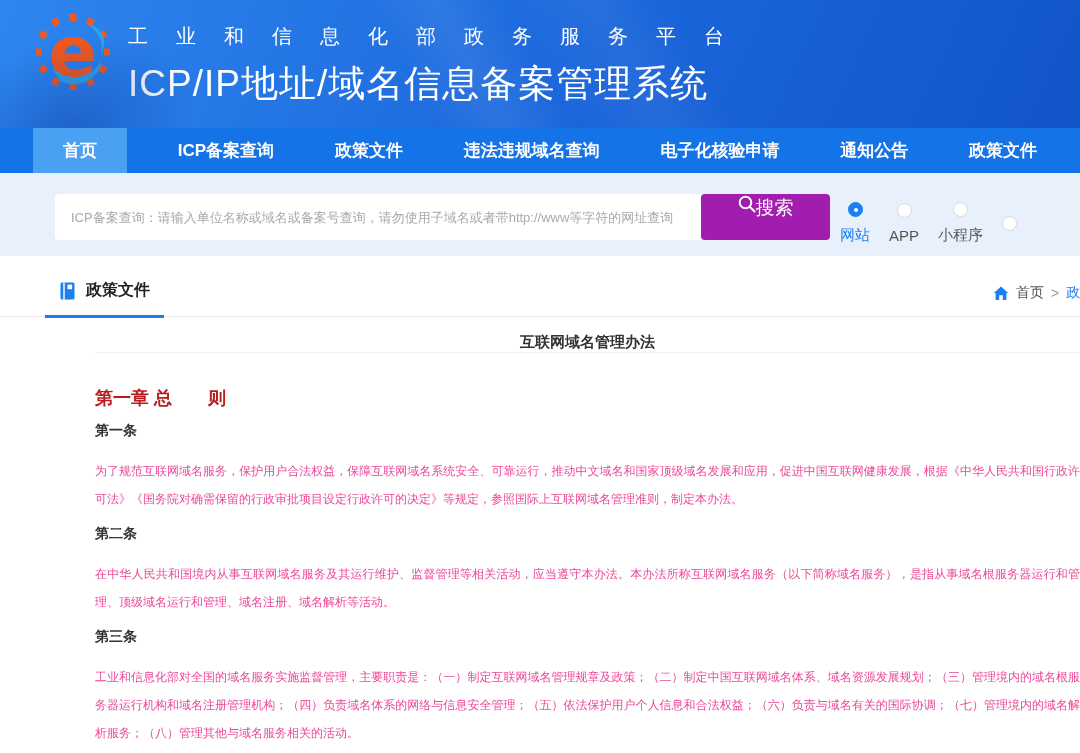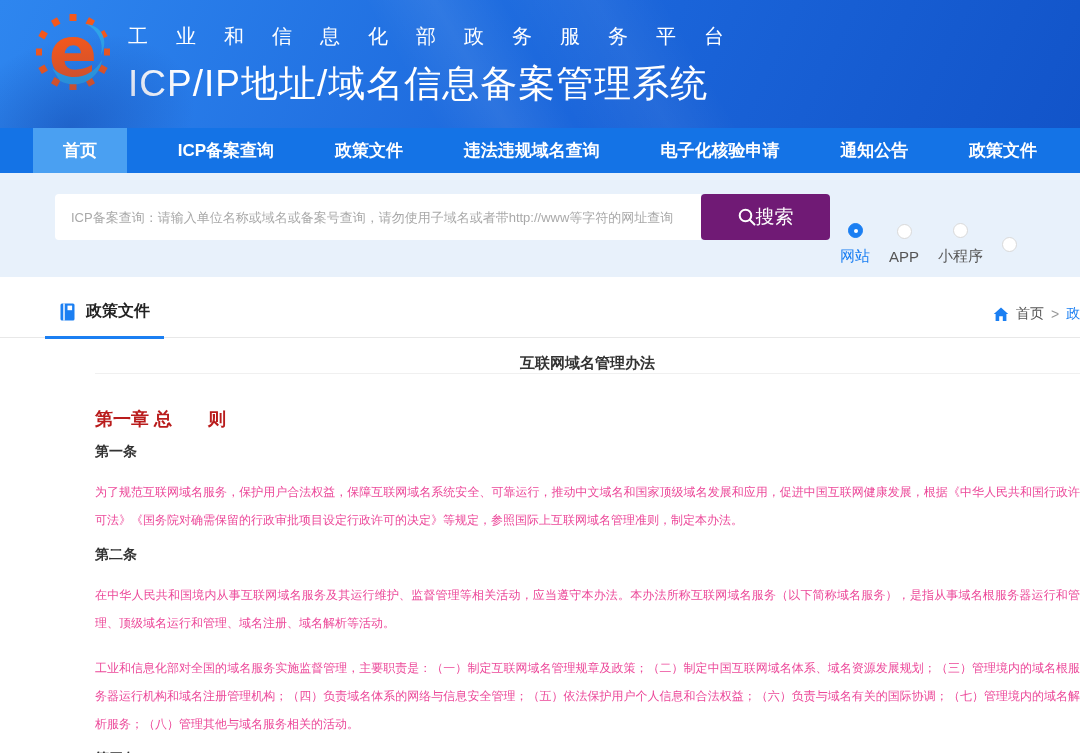--- a/index.html
+++ b/index.html
@@ -31,30 +31,30 @@
   .nav{
     height:45px;background:#1473e6;display:flex;align-items:stretch;
     justify-content:space-between;padding:0 33px;
   }
   .nav-item{
     display:flex;align-items:center;color:#fff;font-size:17px;font-weight:bold;
     padding:0 10px;cursor:pointer;white-space:nowrap;
   }
   .nav-item.active{background:#4aa0f2;padding:0 30px;}
   
-  .search-band{height:104px;background:#e8f1fb;position:relative;}
+  .search-band{height:83px;background:#e8f1fb;position:relative;}
   .search-input{
     position:absolute;left:55px;top:21px;width:646px;height:46px;box-sizing:border-box;
     border:none;border-radius:4px 0 0 4px;padding:0 16px;font-size:13px;color:#333;outline:none;
     font-family:"Liberation Sans","DejaVu Sans",sans-serif;
   }
   .search-input::placeholder{color:#a9a9a9;}
   .search-btn{
     position:absolute;left:701px;top:21px;width:129px;height:46px;border:none;border-radius:4px;
-    background:#701a75;color:#fff;font-size:19px;display:flex;align-items:center;
+    background:#a21caf;color:#fff;font-size:19px;display:flex;align-items:flex-start;
     justify-content:center;cursor:pointer;font-family:inherit;
   }
   .radio-row{
     position:absolute;left:840px;bottom:11px;display:flex;align-items:center;gap:19px;white-space:nowrap;
   }
   .radio{display:flex;align-items:center;gap:9px;font-size:15px;color:#555;cursor:pointer;flex-direction:column;}
   .radio .circle{
     width:15px;height:15px;border-radius:50%;background:#fff;border:1px solid #d9d9d9;box-sizing:border-box;
   }
   .radio.selected .circle{background:#1b7ff2;border-color:#1b7ff2;position:relative;}
@@ -182,20 +182,21 @@
 
     <div>
       <div class="article-head">第一条</div>
       <div class="article-body">为了规范互联网域名服务，保护用户合法权益，保障互联网域名系统安全、可靠运行，推动中文域名和国家顶级域名发展和应用，促进中国互联网健康发展，根据《中华人民共和国行政许可法》《国务院对确需保留的行政审批项目设定行政许可的决定》等规定，参照国际上互联网域名管理准则，制定本办法。</div>
     </div>
     <div>
       <div class="article-head">第二条</div>
       <div class="article-body">在中华人民共和国境内从事互联网域名服务及其运行维护、监督管理等相关活动，应当遵守本办法。本办法所称互联网域名服务（以下简称域名服务），是指从事域名根服务器运行和管理、顶级域名运行和管理、域名注册、域名解析等活动。</div>
     </div>
     <div>
+      <div class="article-head">第三条</div>
       <div class="article-body">工业和信息化部对全国的域名服务实施监督管理，主要职责是：（一）制定互联网域名管理规章及政策；（二）制定中国互联网域名体系、域名资源发展规划；（三）管理境内的域名根服务器运行机构和域名注册管理机构；（四）负责域名体系的网络与信息安全管理；（五）依法保护用户个人信息和合法权益；（六）负责与域名有关的国际协调；（七）管理境内的域名解析服务；（八）管理其他与域名服务相关的活动。</div>
     </div>
     <div>
       <div class="article-head">第四条</div>
 
     </div>
   </div>
 </div>
 
 </body></html>

